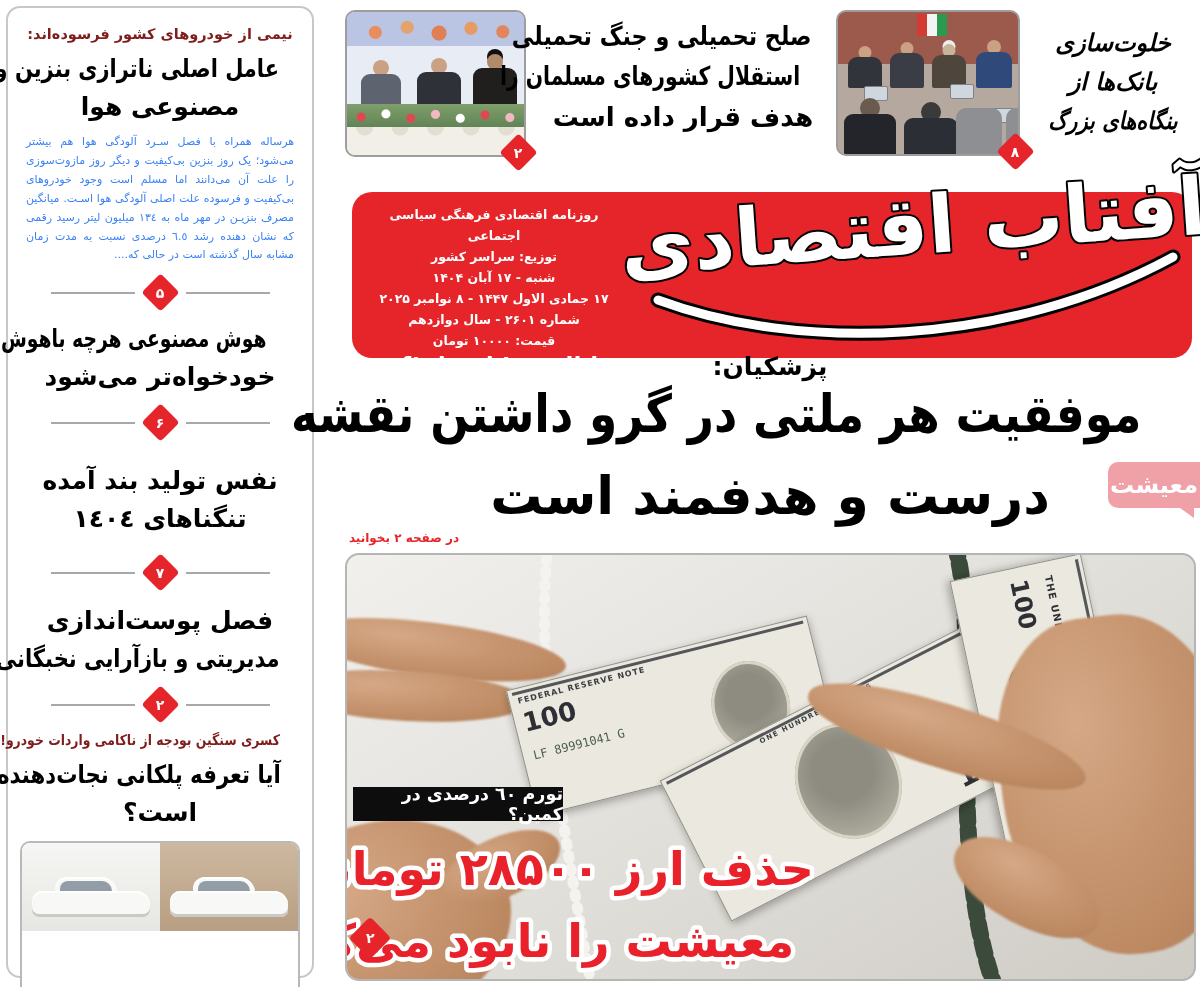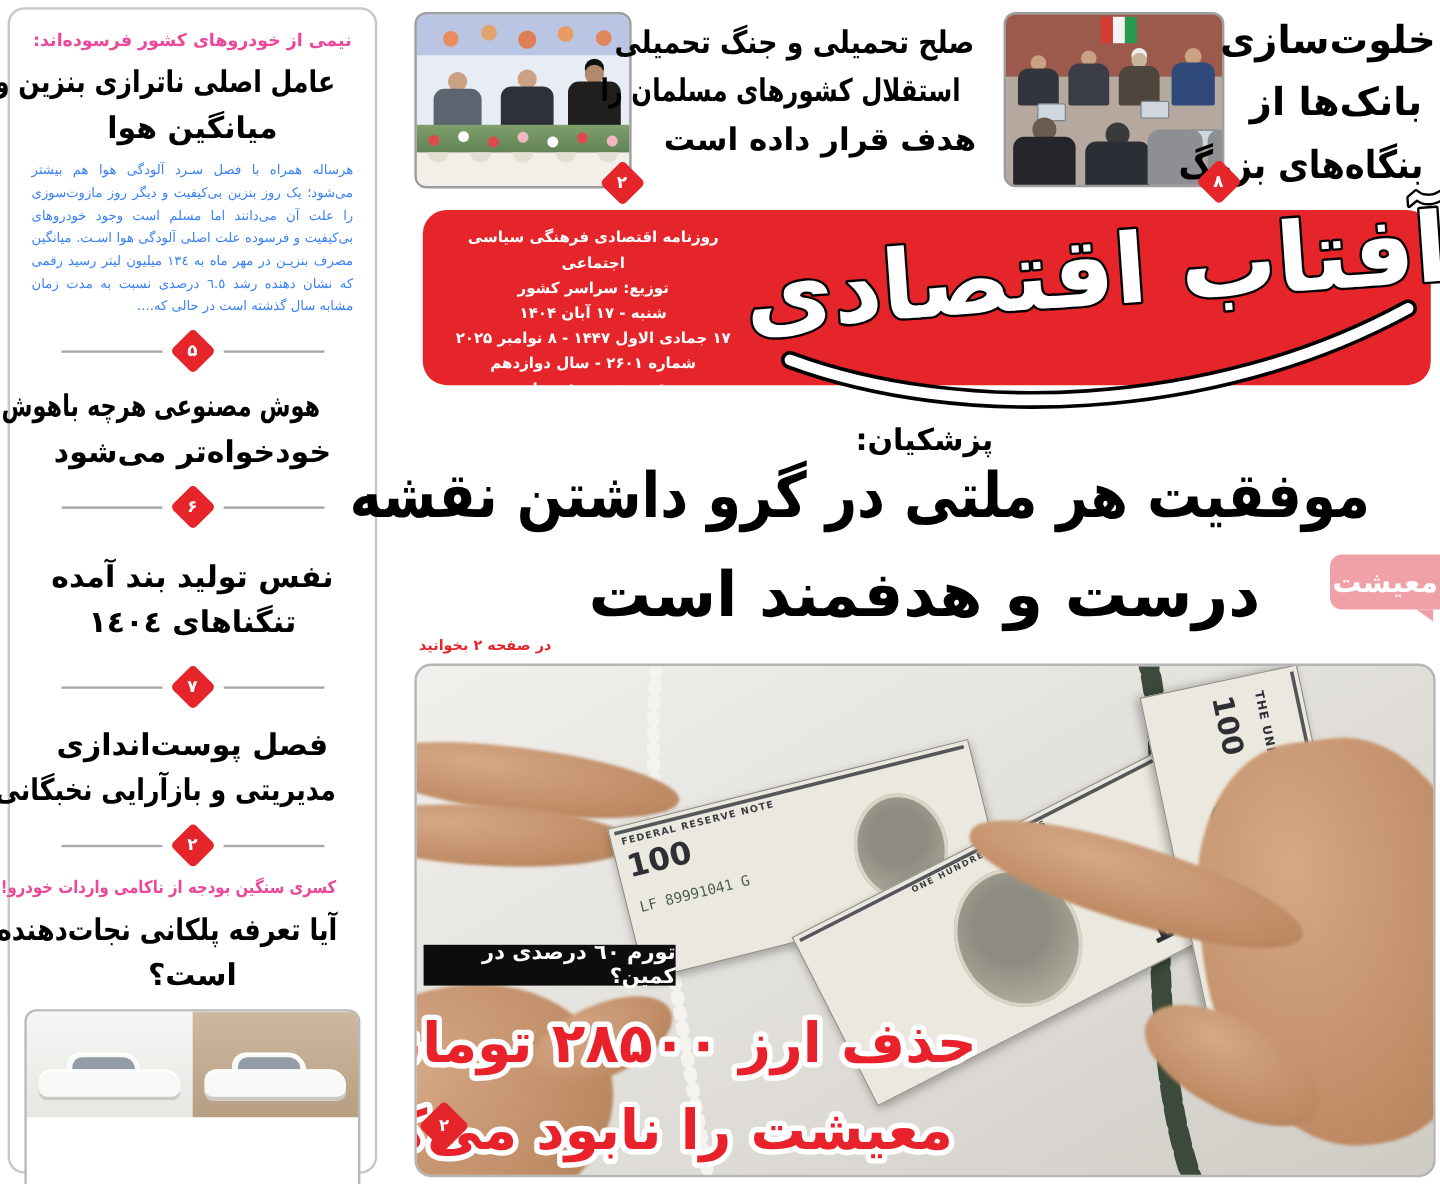--- a/index.html
+++ b/index.html
@@ -12,21 +12,21 @@
   .divider .rule{height:2px;width:84px;background:#a8a8a8;}
   .diamond{width:27px;height:27px;background:#e6252b;transform:rotate(45deg);
     display:flex;align-items:center;justify-content:center;border-radius:4px;flex:0 0 auto;}
   .diamond span{transform:rotate(-45deg);color:#fff;font-weight:bold;font-size:14px;line-height:1;}
   .badge-float{position:absolute;z-index:6;}
   .fit{display:inline-block;white-space:nowrap;max-width:100%;}
   
   .left-col{position:absolute;left:6px;top:6px;width:308px;height:972px;background:#fff;
     border:2px solid #c7c7c7;border-radius:14px;box-sizing:border-box;padding:10px 10px;
     text-align:center;}
-  .kicker{color:#ec4899;font-size:14.5px;font-weight:bold;margin:8px 2px 2px;}
+  .kicker{color:#7f1d1d;font-size:14.5px;font-weight:bold;margin:8px 2px 2px;}
   .head-col{font-size:25px;font-weight:800;color:#000;line-height:1.5;margin:8px 0;}
   .head-col .fit{display:block;margin:0 auto;}
   .body-text{font-size:11px;color:#3b82f6;line-height:1.72;text-align:justify;margin:8px 8px 4px;}
   .car-grid{margin:10px 2px 6px;border:2px solid #b9b9b9;border-radius:10px;overflow:hidden;
     display:grid;grid-template-columns:1fr 1fr;grid-template-rows:88px 88px;background:#fff;}
   .car-cell{position:relative;overflow:hidden;}
   .cell-brick{background:linear-gradient(180deg,#cdb9a0,#b89e82);}
   .cell-studio{background:linear-gradient(180deg,#f6f6f4,#e6e6e2);}
   .car{position:absolute;left:7%;right:7%;bottom:8px;height:44px;}
   .car .body{position:absolute;left:0;right:0;bottom:6px;height:26px;border-radius:10px 14px 7px 7px;}
@@ -64,21 +64,21 @@
       radial-gradient(circle 9px at 70% 0,#e3ded2 0 8px,transparent 9px),
       radial-gradient(circle 9px at 90% 0,#e3ded2 0 8px,transparent 9px);}
   
   .pc-wall{position:absolute;left:0;right:0;top:0;height:52px;background:#9c5a4c;}
   .pc-flag{position:absolute;left:44%;top:2px;width:30px;height:22px;display:flex;}
   .pc-flag i{flex:1;}
   .pc-floor{position:absolute;left:0;right:0;top:52px;bottom:0;background:#b5a89e;}
   .laptop{position:absolute;width:22px;height:13px;background:#cfd6dd;border:1px solid #7c838a;border-radius:2px;}
   .chairback{position:absolute;bottom:0;height:46px;border-radius:10px 10px 0 0;background:#8e8f93;}
   
-  .masthead{position:absolute;left:352px;top:175px;width:840px;height:146px;background:#e6252b;border-radius:20px;}
+  .masthead{position:absolute;left:352px;top:192px;width:840px;height:166px;background:#e6252b;border-radius:20px;}
   .pub-info{position:absolute;left:26px;top:12px;width:232px;color:#fff;text-align:center;
     font-size:12.5px;font-weight:bold;line-height:21px;}
   .pub-info .site{font-size:22px;letter-spacing:.5px;direction:ltr;margin-top:3px;text-align:right;}
   .logo-svg{position:absolute;left:628px;top:142px;width:572px;height:215px;overflow:visible;pointer-events:none;}
   
   .lead-kicker{position:absolute;left:345px;top:352px;width:850px;text-align:center;font-size:25px;font-weight:800;}
   .lead-line{position:absolute;left:345px;width:850px;text-align:center;font-weight:800;font-size:52px;color:#000;letter-spacing:-1px;}
   .lead-1{top:384px;} .lead-2{top:466px;}
   .corner-tag{position:absolute;left:1108px;top:462px;width:92px;height:46px;background:#f0a1a8;
     border-radius:10px 0 0 10px;color:#fff;font-weight:bold;font-size:24px;
@@ -113,21 +113,21 @@
 <body>
 
 <div class="page">
 
   <aside class="left-col">
 
     <div>
       <div class="kicker"><span class="fit">نیمی از خودروهای کشور فرسوده‌اند:</span></div>
       <div class="head-col">
         <span class="fit" style="transform: scaleX(0.837758); transform-origin: center center;">عامل اصلی ناترازی بنزین و</span>
-        <span class="fit">میانگین هوا</span>
+        <span class="fit">مصنوعی هوا</span>
       </div>
       <p class="body-text">هرساله همراه با فصل سـرد آلودگی هوا هم بیشتر می‌شود؛ یک روز بنزین بی‌کیفیت و دیگر روز مازوت‌سوزی را علت آن می‌دانند اما مسلم است وجود خودروهای بی‌کیفیت و فرسوده علت اصلی آلودگی هوا اسـت. میانگین مصرف بنزیـن در مهر ماه به ١٣٤ میلیون لیتر رسید رقمی که نشان دهنده رشد ٦.٥ درصدی نسبت به مدت زمان مشابه سال گذشته است در حالی که....</p>
       <div class="divider">
         <i class="rule"></i>
         <div class="diamond">
             <span>۵</span>
           </div>
         <i class="rule"></i>
       </div>
     </div>
@@ -269,21 +269,21 @@
       </div>
     <div class="chairback" style="left:118px;width:46px;"></div>
     <div class="chairback" style="left:168px;width:20px;"></div>
   </figure>
   <div class="badge-float" style="left:1002px;top:138px;">
     <div class="diamond">
         <span>۸</span>
       </div>
   </div>
 
-  <div class="top-head" style="left:1030px;top:8px;width:166px;font-size:32px;line-height:1.62;text-align:center;">
+  <div class="top-head" style="left:1030px;top:24px;width:166px;font-size:24px;line-height:1.62;text-align:center;font-style:italic;">
     <span class="fit">خلوت‌سازی</span>
     <span class="fit">بانک‌ها از</span>
     <span class="fit" style="transform: scaleX(0.878307); transform-origin: center center;">بنگاه‌های بزرگ</span>
   </div>
 
   <header class="masthead">
     <div class="pub-info">
       <div>روزنامه اقتصادی فرهنگی سیاسی اجتماعی</div>
       <div>توزیع: سراسر کشور</div>
       <div>شنبه - ۱۷ آبان ۱۴۰۴</div>

